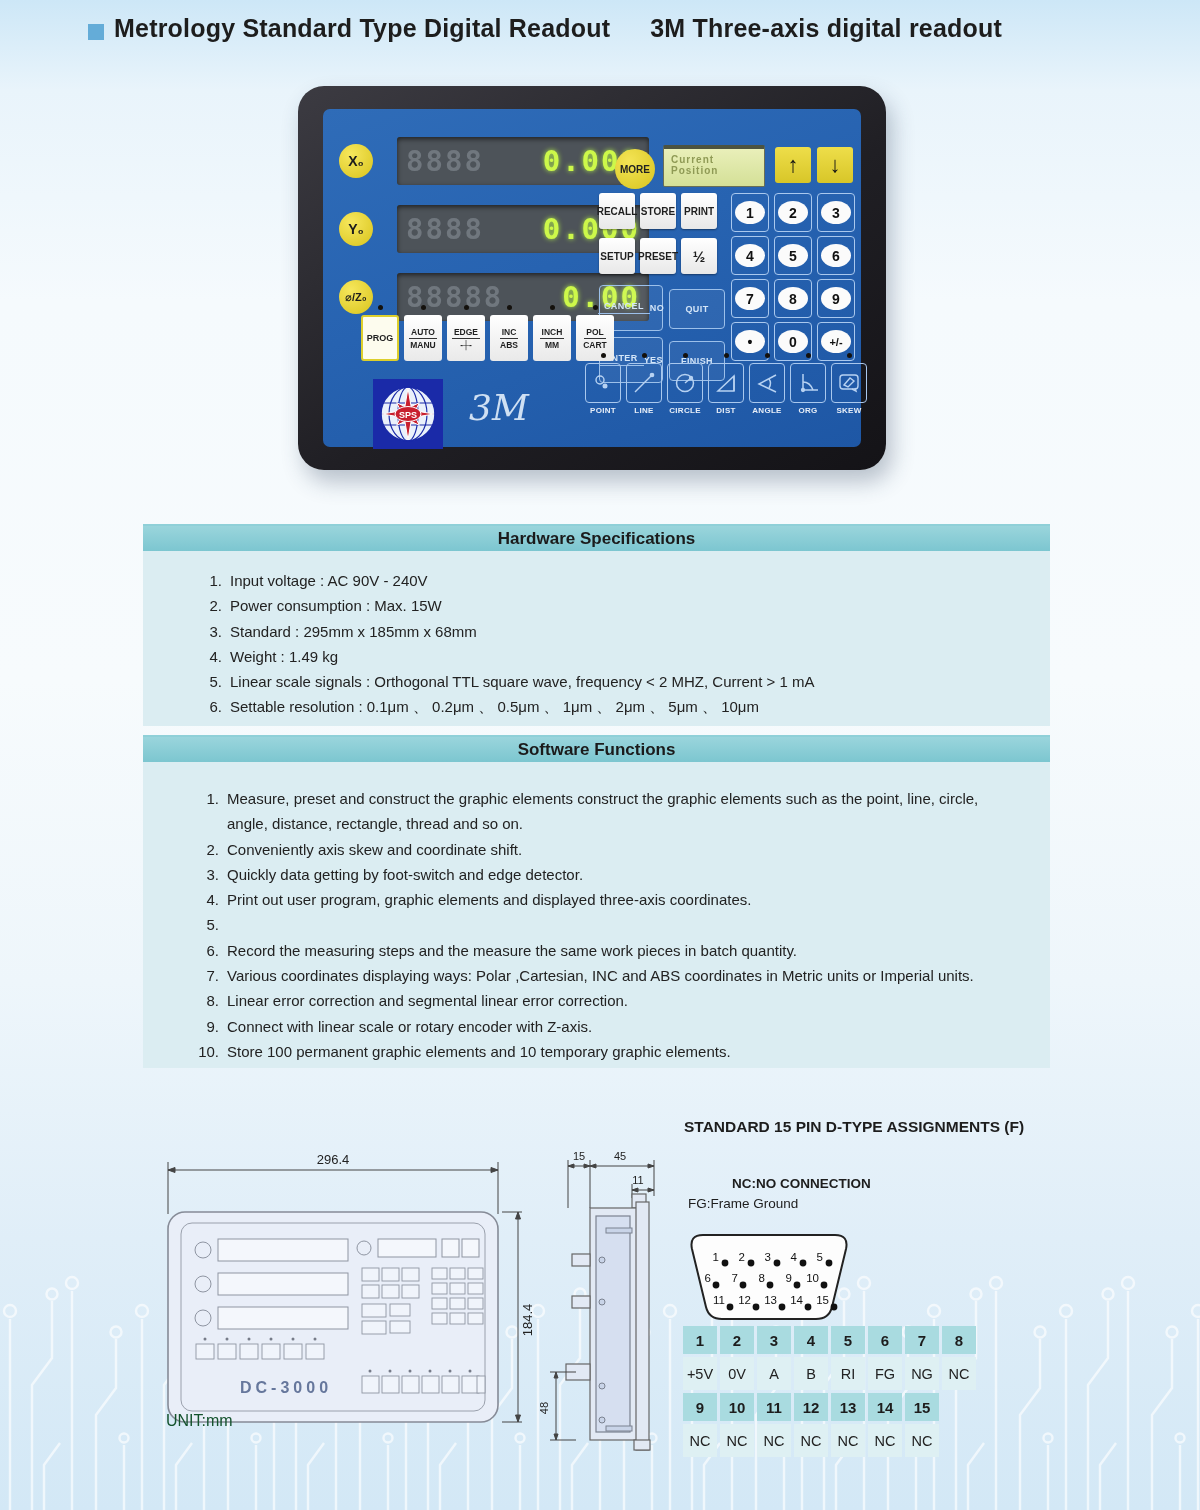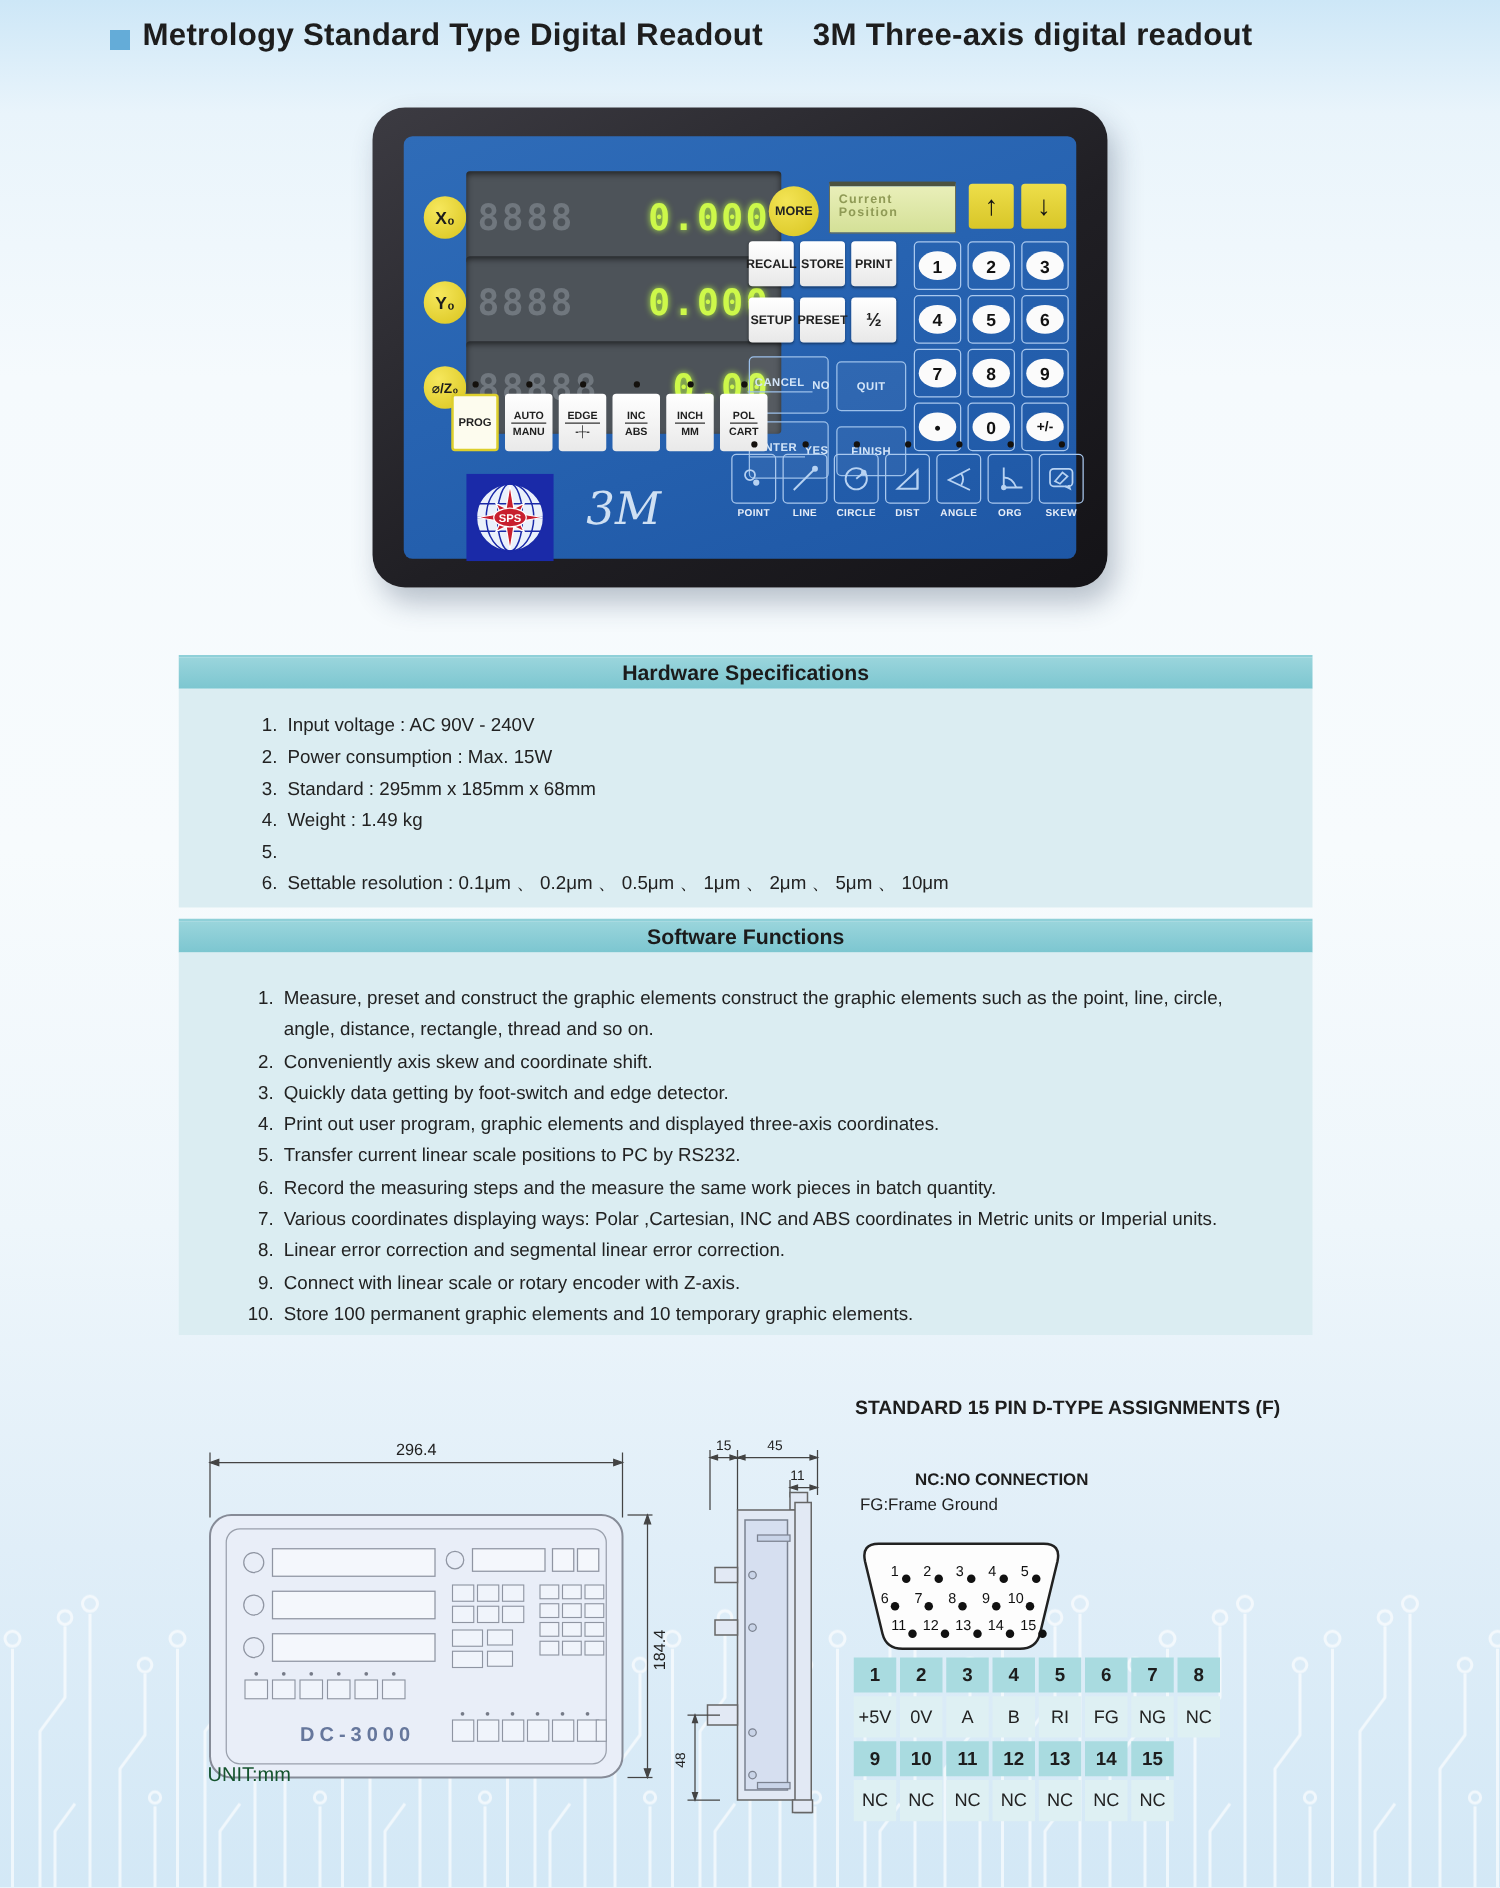--- a/index.html
+++ b/index.html
@@ -17,23 +17,23 @@
   
   .device{left:298px;top:86px;width:588px;height:384px;z-index:2;
     background:linear-gradient(150deg,#3c3b42 0%,#201f24 55%,#141317 100%);
     border-radius:26px;box-shadow:6px 12px 22px rgba(40,60,90,.30);}
   .panel{position:absolute;left:25px;top:23px;width:538px;height:338px;border-radius:7px;
     background:linear-gradient(160deg,#2f6cb8 0%,#2763b1 45%,#1e57a5 100%);}
   .axis-row{position:absolute;left:16px;display:flex;align-items:center;}
   .axis-circle{width:34px;height:34px;border-radius:50%;flex:none;
     background:radial-gradient(circle at 35% 30%,#f6e75c,#d9c41d);
     color:#1c1c1c;font-weight:bold;font-size:14px;display:flex;align-items:center;justify-content:center;}
-  .lcd7{width:234px;height:48px;margin-left:0;border-radius:3px;background:#4d5359;
+  .lcd7{width:234px;height:48px;margin-left:24px;border-radius:3px;background:#4d5359;
     box-shadow:inset 0 2px 5px rgba(0,0,0,.6);display:flex;align-items:center;justify-content:space-between;
-    padding:13px 9px;font-family:"DejaVu Sans Mono",monospace;font-weight:bold;font-size:29px;letter-spacing:2px;}
+    padding:0 9px;font-family:"DejaVu Sans Mono",monospace;font-weight:bold;font-size:29px;letter-spacing:2px;}
   .ghost{color:#70777e;}
   .bright{color:#cdf84a;text-shadow:0 0 5px rgba(190,255,70,.9);}
   .more-btn{left:292px;top:40px;width:40px;height:40px;border-radius:50%;
     background:radial-gradient(circle at 35% 30%,#f3e455,#d8c41f);color:#222;
     font-size:10px;font-weight:bold;display:flex;align-items:center;justify-content:center;}
   .lcd-screen{left:340px;top:36px;width:102px;height:42px;background:linear-gradient(#e9efb9,#d4e097);
     border:1px solid #6a6f55;border-top:4px solid #4c5340;border-radius:2px;
     font-size:10px;font-weight:bold;color:#8f9a55;padding:5px 0 0 7px;letter-spacing:1px;box-sizing:border-box;}
   .arrow-btn{width:36px;height:36px;background:linear-gradient(#eede4a,#d8c628);border-radius:3px;
     display:flex;align-items:center;justify-content:center;font-size:22px;font-weight:900;color:#141414;}
@@ -375,20 +375,21 @@
   <div class="spec-item">
       <span class="spec-num">3.</span>
       <span>Standard : 295mm x 185mm x 68mm</span>
     </div>
   <div class="spec-item">
       <span class="spec-num">4.</span>
       <span>Weight : 1.49 kg</span>
     </div>
   <div class="spec-item">
       <span class="spec-num">5.</span>
+      <span>Linear scale signals : Orthogonal TTL square wave, frequency &lt; 2 MHZ,  Current &gt; 1 mA</span>
     </div>
   <div class="spec-item">
       <span class="spec-num">6.</span>
       <span>Settable resolution : 0.1μm 、 0.2μm 、 0.5μm 、 1μm 、 2μm 、 5μm 、 10μm</span>
     </div>
 </div>
 
 <div class="abs sec-bar" style="top:735px;">
   <span>Software Functions</span>
 </div>
@@ -404,21 +405,20 @@
   <div class="spec-item">
       <span class="spec-num">3.</span>
       <span>Quickly data getting by foot-switch and edge detector.</span>
     </div>
   <div class="spec-item">
       <span class="spec-num">4.</span>
       <span>Print out user program, graphic elements and displayed three-axis coordinates.</span>
     </div>
   <div class="spec-item">
       <span class="spec-num">5.</span>
-      <span>Transfer current linear scale positions to PC by RS232.</span>
     </div>
   <div class="spec-item">
       <span class="spec-num">6.</span>
       <span>Record the measuring steps and the measure the same work pieces in batch quantity.</span>
     </div>
   <div class="spec-item">
       <span class="spec-num">7.</span>
       <span>Various coordinates displaying ways: Polar ,Cartesian, INC and ABS coordinates in Metric units or Imperial units.</span>
     </div>
   <div class="spec-item">

